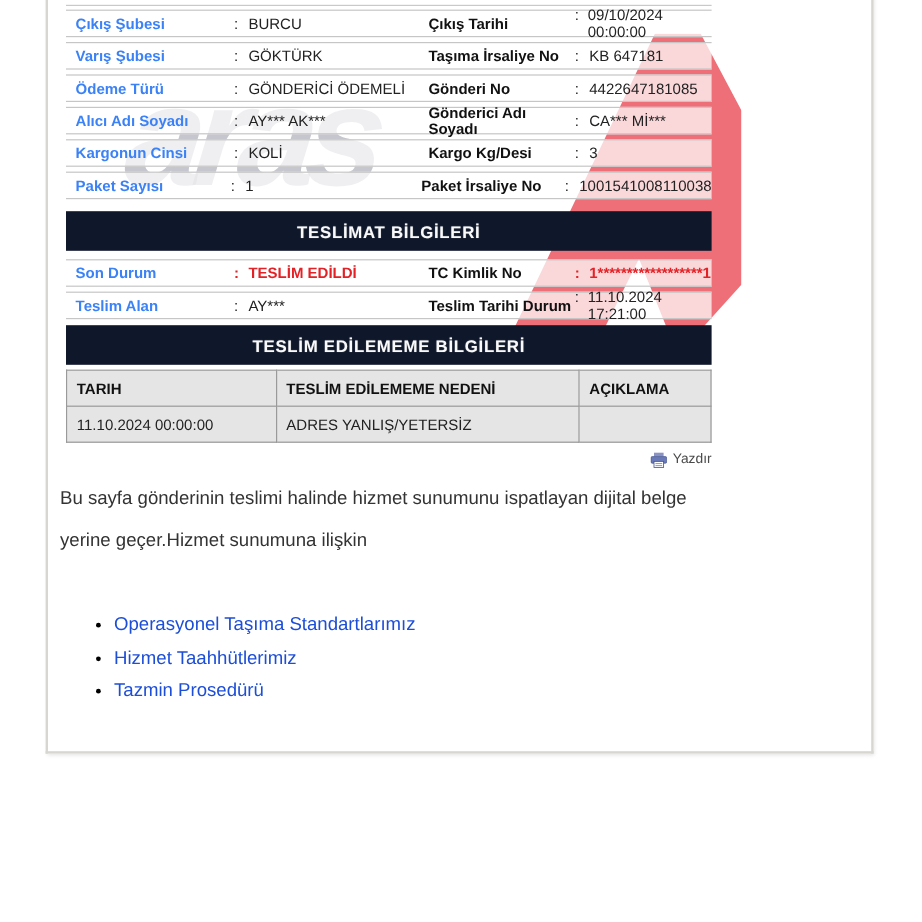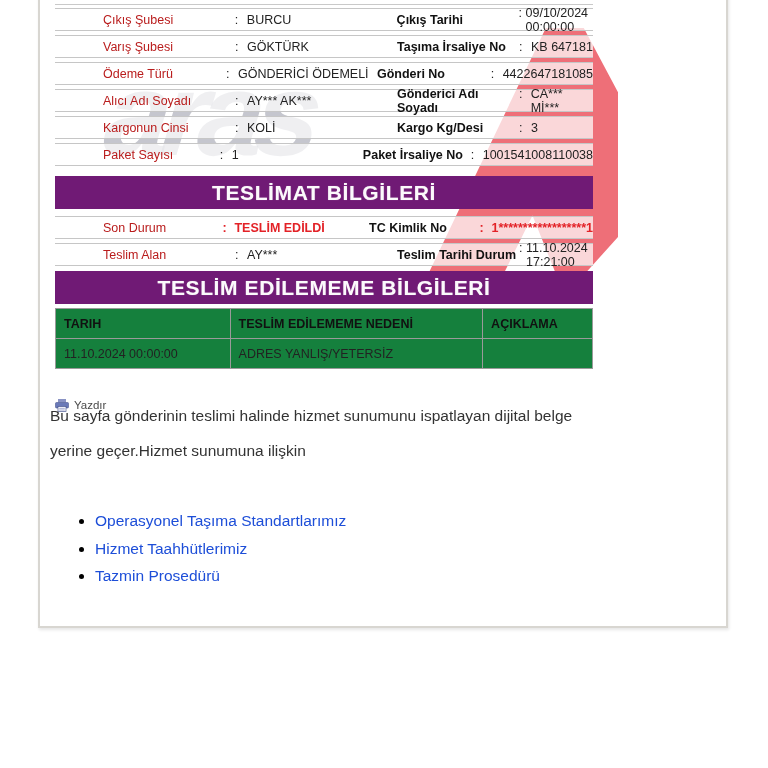--- a/index.html
+++ b/index.html
@@ -15,46 +15,46 @@
              transform:skewX(-6deg); user-select:none; }
   .wm-red { position:absolute; left:388px; top:40px; width:190px; height:268px;
             background:#e94752; opacity:0.78;
             clip-path:polygon(0% 92%, 62% 0%, 82% 0%, 100% 24%, 100% 78%, 72% 100%, 55% 70%, 34% 100%, 10% 100%); }
 
   
   .inforow { position:absolute; left:15px; width:538px; height:23px;
              background:rgba(255,255,255,0.72); border-top:1px solid #c6c6c6;
              border-bottom:1px solid #c6c6c6; display:flex; align-items:center;
              font-size:12.5px; color:#222; }
-  .inforow .l1 { width:140px; padding-left:8px; font-weight:400; color:#b91c1c;margin-left:40px; }
+  .inforow .l1 { width:140px; padding-left:8px; font-weight:700; color:#3b82f6; }
   .inforow .cv1 { width:162px; display:flex; }
   .inforow .l2 { width:122px; font-weight:700; color:#111; }
   .inforow .cv2 { flex:1; display:flex; }
   .colon { width:12px; text-align:left; }
   .red { color:#e32227; font-weight:700; }
   .topline { position:absolute; left:15px; width:538px; height:1px; background:#c9c9c9; top:16px; }
 
   
-  .band { position:absolute; left:15px; width:538px; height:33px; background:#701a75;
+  .band { position:absolute; left:15px; width:538px; height:33px; background:#0f172a;
           display:flex; align-items:center; justify-content:center;
-          font-size:21px; font-weight:700; letter-spacing:0.6px;
+          font-size:14px; font-weight:700; letter-spacing:0.6px;
           color:rgba(255,255,255,0.96); text-shadow:0 0 1px rgba(255,255,255,0.4); }
 
   
   .utable { position:absolute; left:15px; top:320px; width:538px;
             border-collapse:collapse; font-size:12.5px; }
   .utable td { border:1px solid #9a9a9a; height:30px; padding-left:8px;
-               background:#15803d; color:#222; vertical-align:middle; }
+               background:#e5e5e5; color:#222; vertical-align:middle; }
   .utable .hdr td { font-weight:700; color:#111; }
   .utable .c1 { width:175px; } .utable .c2 { width:253px; } .utable .c3 { width:110px; }
 
   
   .printrow { position:absolute; left:15px; top:386px; width:538px; height:18px;
-              display:flex; align-items:center; justify-content:flex-start; gap:5px;
-              cursor:pointer;margin-top:22px; }
+              display:flex; align-items:center; justify-content:flex-end; gap:5px;
+              cursor:pointer; }
   .printrow span { font-size:11.5px; color:#4a4a4a; }
 
   
   .ftext { position:absolute; left:10px; top:413px; width:620px;
            font-size:15.5px; color:#333; }
   .ftext div { height:35px; line-height:30px; }
 
   .flinks { position:absolute; left:17px; top:519px; }
   .flinks ul { list-style:disc; padding-left:38px; }
   .flinks li { font-size:15.5px; line-height:27.5px; color:#000; }

